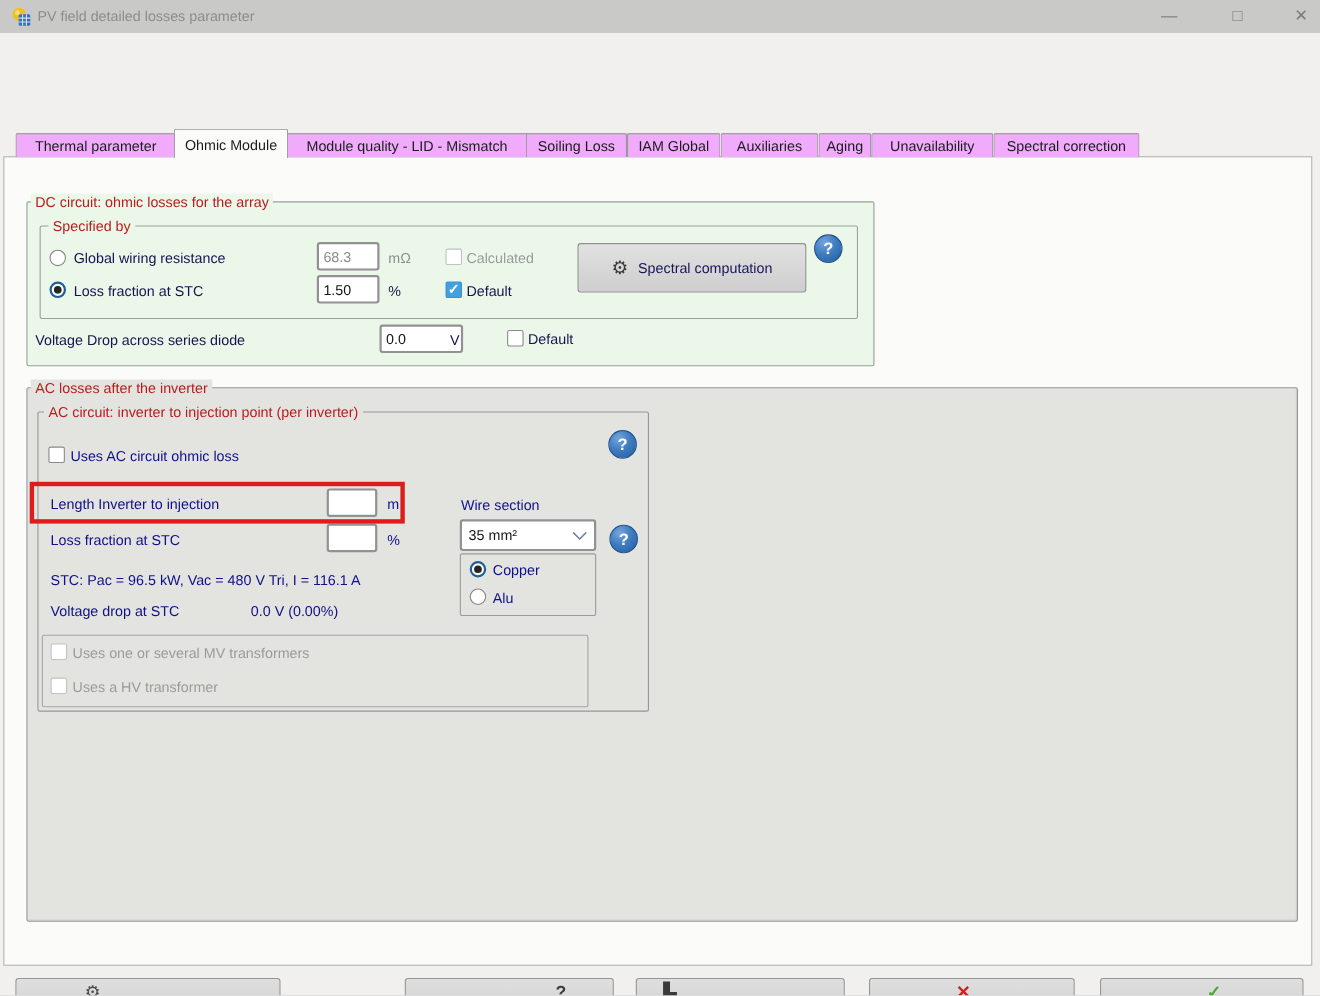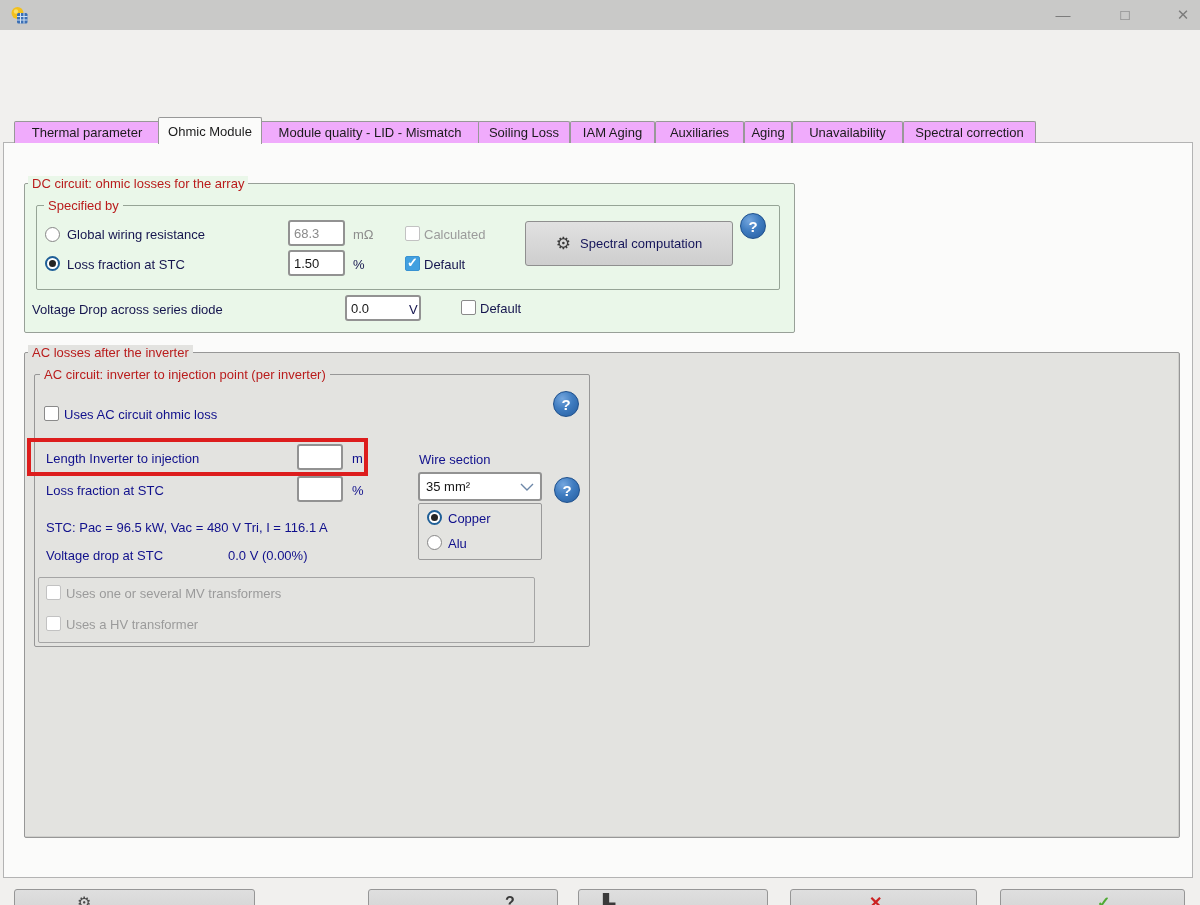--- a/index.html
+++ b/index.html
@@ -66,32 +66,33 @@
 
 <div id="root">
 
   <div class="titlebar">
     <svg class="abs" style="left:10px;top:6px" width="19" height="19" viewBox="0 0 19 19">
       <circle cx="7.5" cy="7" r="6" fill="#f2c01d"></circle>
       <circle cx="6" cy="5.5" r="2.2" fill="#f8de6a"></circle>
       <rect x="7" y="7" width="10.5" height="10.5" rx="1.5" fill="#3a6fb5"></rect>
       <path d="M7 10.5 h10.5 M7 14 h10.5 M10.5 7 v10.5 M14 7 v10.5" stroke="#cfe0f2" stroke-width="1"></path>
     </svg>
+    <span class="titletext">PV field detailed losses parameter</span>
     <span class="winctl" style="left:1048px">—</span>
     <span class="winctl" style="left:1110px">□</span>
     <span class="winctl" style="left:1168px">✕</span>
   </div>
 
   <div class="tabpage"></div>
 
   <div class="tab" style="left:14px;width:144px">Thermal parameter</div>
   <div class="tab active" style="left:158px;width:102px">Ohmic Module</div>
   <div class="tab" style="left:260px;width:218px">Module quality - LID - Mismatch</div>
   <div class="tab" style="left:478px;width:90px">Soiling Loss</div>
-  <div class="tab" style="left:570px;width:83px">IAM Aging</div>
+  <div class="tab" style="left:570px;width:83px">IAM Global</div>
   <div class="tab" style="left:655px;width:87px">Auxiliaries</div>
   <div class="tab" style="left:744px;width:46px">Aging</div>
   <div class="tab" style="left:792px;width:109px">Unavailability</div>
   <div class="tab" style="left:903px;width:131px">Spectral correction</div>
 
   <div class="panel" style="left:24px;top:183px;width:771px;height:150px;background:#eaf7e9"></div>
   <span class="legend" style="left:28px;top:176px;background:#eaf7e9">DC circuit: ohmic losses for the array</span>
 
   <div class="panel" style="left:36px;top:205px;width:744px;height:85px;border-color:#96a496"></div>
   <span class="legend" style="left:44px;top:198px;background:#eaf7e9">Specified by</span>

